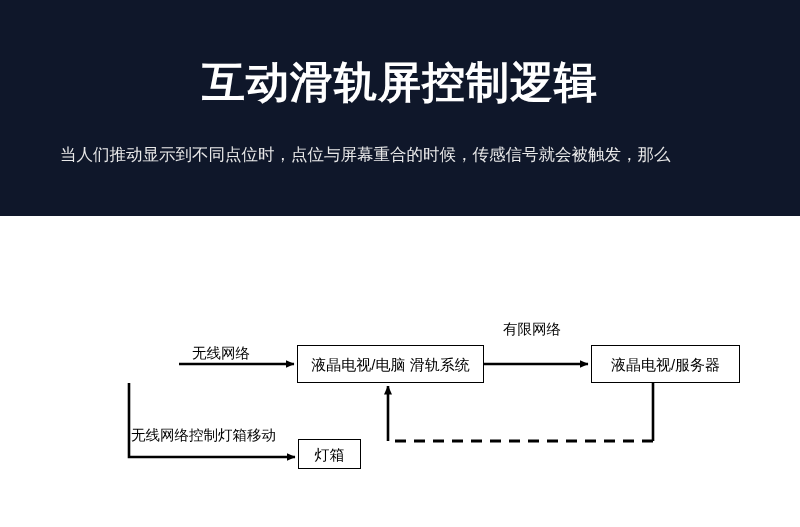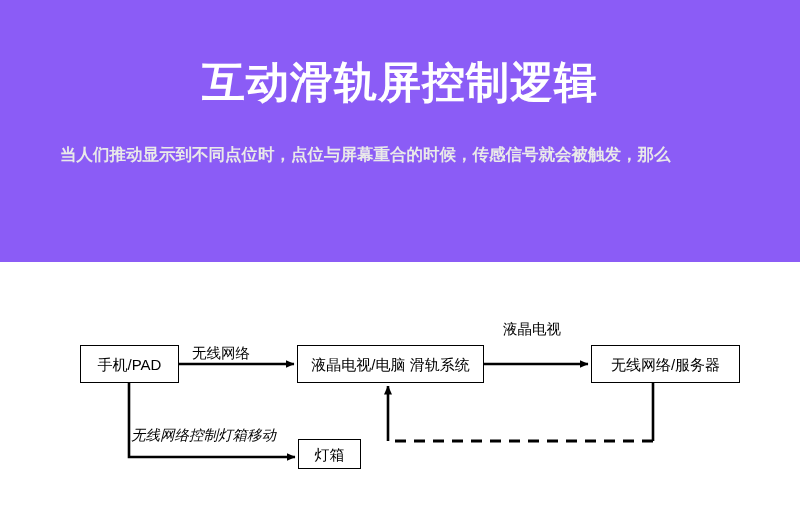--- a/index.html
+++ b/index.html
@@ -14,22 +14,22 @@
     overflow: hidden;
     position: relative;
   }
 
   
   #header-banner {
     position: absolute;
     left: 0;
     top: 0;
     width: 800px;
-    height: 262px;
-    background: #8b5cf6;
+    height: 216px;
+    background: #0f172a;
     box-sizing: border-box;
   }
   #page-title {
     position: absolute;
     left: 0;
     top: 57px;
     width: 800px;
     text-align: center;
     color: #ffffff;
     font-size: 43px;
@@ -44,21 +44,20 @@
     top: 138px;
     width: 690px;
     color: #e9e9e9;
     font-size: 16.5px;
     line-height: 32px;
     font-weight: normal;
   }
   .subtitle-line {
     display: block;
     white-space: nowrap;
-    font-weight: bold;
   }
 
   
   #diagram-area {
     position: absolute;
     left: 0;
     top: 262px;
     width: 800px;
     height: 265px;
     background: #ffffff;
@@ -89,21 +88,21 @@
 
   .edge-label {
     position: absolute;
     color: #000000;
     font-size: 14.5px;
     line-height: 1;
     white-space: nowrap;
   }
   #label-wireless        { left: 192px; top: 64px; margin-top: 20px; }
   #label-wired           { left: 503px; top: 60px; }
-  #label-wireless-light  { left: 131px; top: 166px; font-style: italic; }
+  #label-wireless-light  { left: 131px; top: 166px; }
   #label-feedback        { left: 420px; top: 138px; }
 </style>
 </head>
 <body>
 
 <div id="header-banner">
   <div id="page-title">互动滑轨屏控制逻辑</div>
 
   <div id="subtitle-block">
     <span class="subtitle-line">当人们推动显示到不同点位时，点位与屏幕重合的时候，传感信号就会被触发，那么</span>
@@ -126,33 +125,30 @@
 
     <line x1="484" y1="102" x2="588" y2="102" stroke="#000000" stroke-width="2.6" marker-end="url(#arrowhead)"></line>
 
     <polyline points="129,121 129,195 295,195" fill="none" stroke="#000000" stroke-width="2.6" marker-end="url(#arrowhead)"></polyline>
 
     <polyline points="653,121 653,179" fill="none" stroke="#000000" stroke-width="2.6"></polyline>
     <line x1="653" y1="179" x2="388" y2="179" stroke="#000000" stroke-width="2.8" stroke-dasharray="11,8"></line>
     <line x1="388" y1="179" x2="388" y2="124" stroke="#000000" stroke-width="2.6" marker-end="url(#arrowhead-up)"></line>
   </svg>
 
-  <div class="node-box" id="node-phone">
-    <span>手机/PAD</span>
-  </div>
 
   <div class="node-box" id="node-screen">
     <span>液晶电视/电脑 滑轨系统</span>
   </div>
 
   <div class="node-box" id="node-server">
-    <span>无线网络/服务器</span>
+    <span>液晶电视/服务器</span>
   </div>
 
   <div class="node-box" id="node-lightbox">
     <span>灯箱</span>
   </div>
 
   <div class="edge-label" id="label-wireless">无线网络</div>
-  <div class="edge-label" id="label-wired">液晶电视</div>
+  <div class="edge-label" id="label-wired">有限网络</div>
   <div class="edge-label" id="label-wireless-light">无线网络控制灯箱移动</div>
 
 </div>
 
 </body></html>

